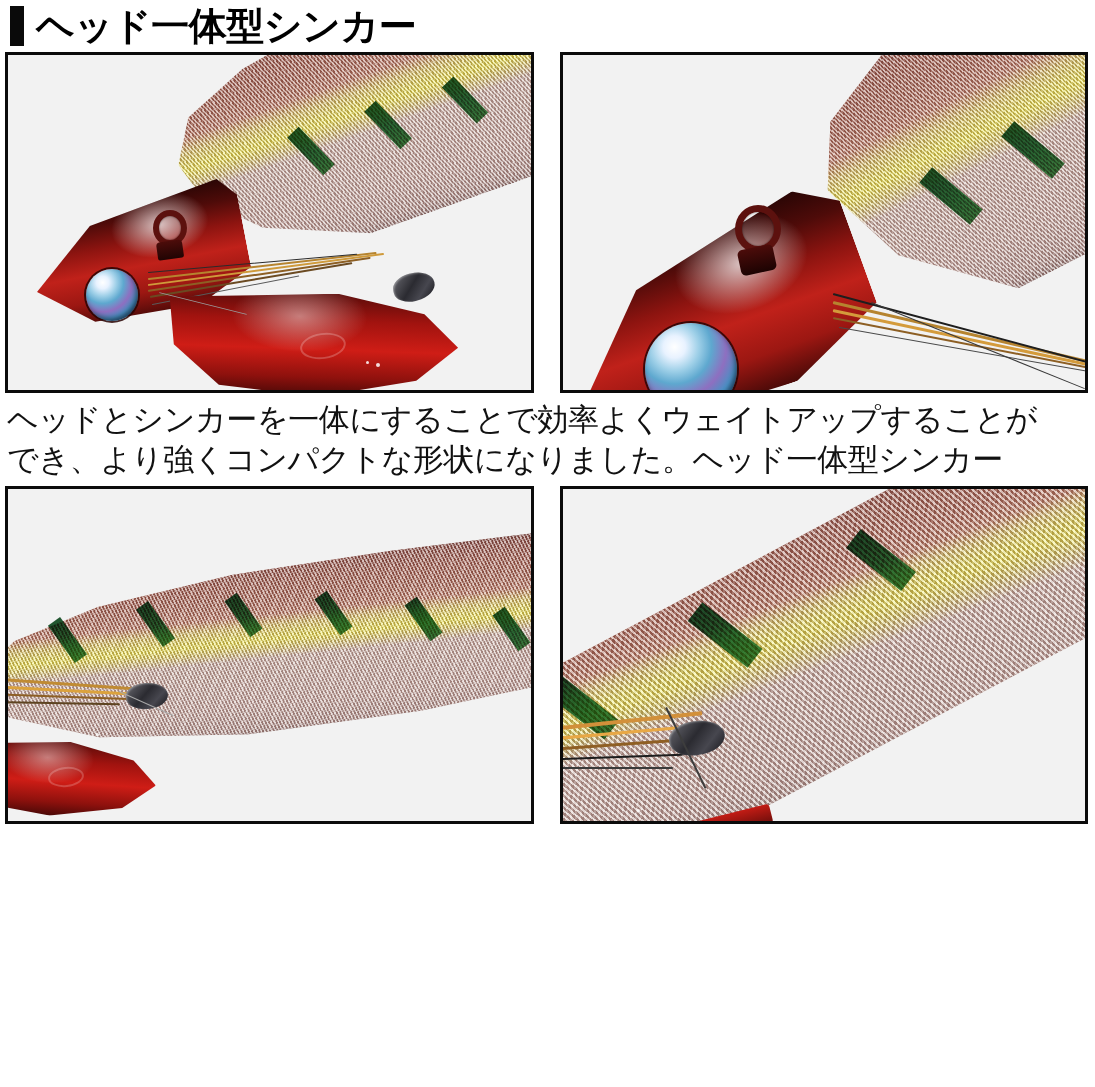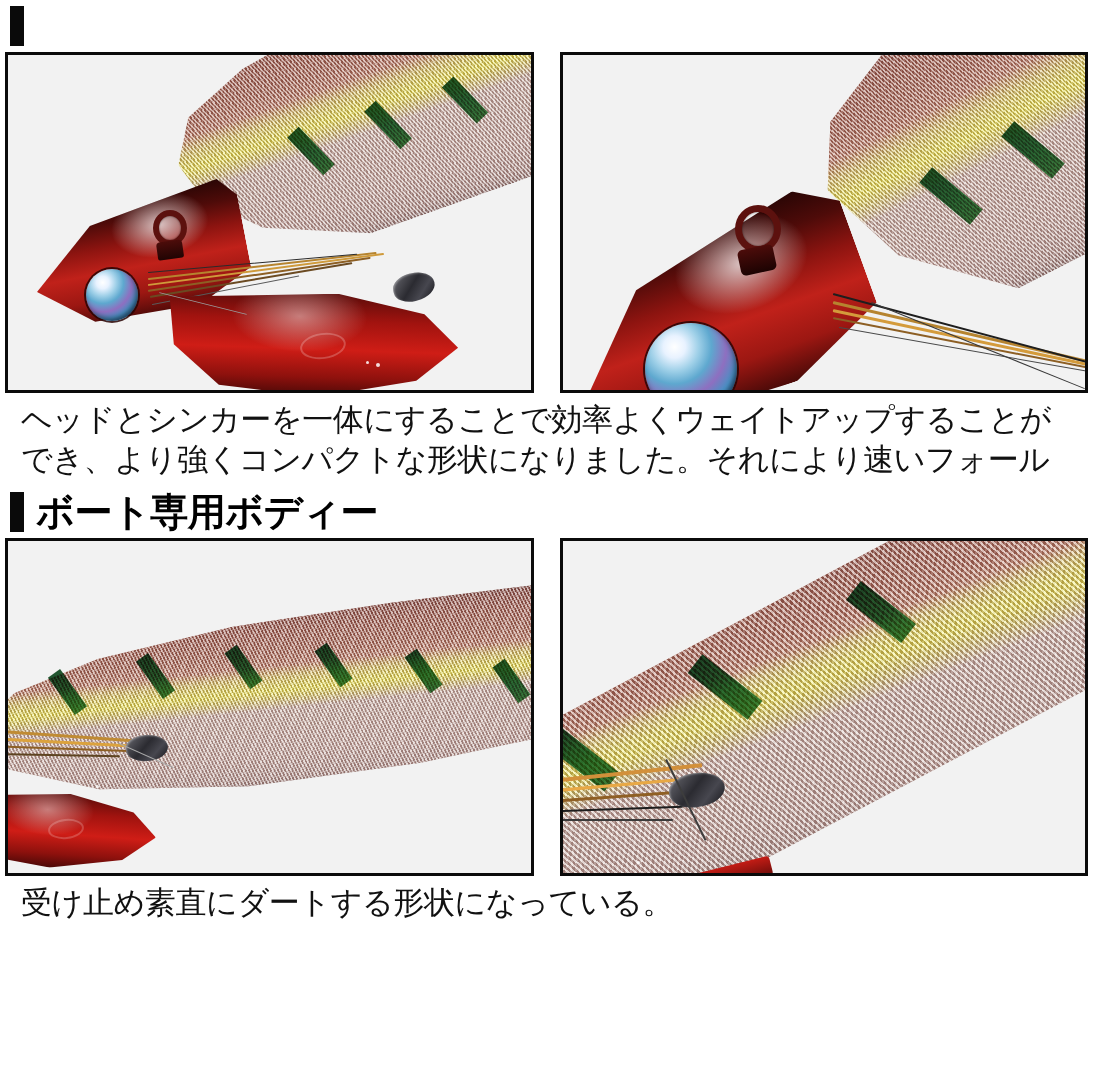--- a/index.html
+++ b/index.html
@@ -134,31 +134,32 @@
 
   
   .para {
     padding: 7px 8px 0 7px;
     font-size: 31px;
     line-height: 40px;
     letter-spacing: -0.4px;
     color: #111;
     font-weight: 400;
   }
-  .para .ln { display: block; white-space: nowrap; margin-left: 14px; }
+  .para .ln { display: block; white-space: nowrap; }
 
   .gap-a { height: 6px; }
 </style>
 </head>
 <body>
 
 <div class="page">
 
   <div class="section-head">
     <span class="head-bar"></span>
+    <span class="head-title">ヘッド一体型シンカー</span>
   </div>
 
   <div class="photo-row row-top">
 
     <div class="photo-frame">
       <div class="shot">
 
         <div class="mesh-body" style="left:175px; top:8px; width:420px; height:230px;
                     transform: rotate(-19.5deg); transform-origin: 0 50%;
                     border-radius: 0 0 0 90px / 0 0 0 120px;
@@ -235,29 +236,25 @@
         </div>
 
         <div style="position:absolute; left:300px; top:290px; width:230px; height:1.4px;
                     background:#3a3a3a; transform:rotate(22deg);"></div>
       </div>
     </div>
   </div>
 
   <div class="para">
     <span class="ln">ヘッドとシンカーを一体にすることで効率よくウェイトアップすることが</span>
-    <span class="ln">でき、より強くコンパクトな形状になりました。それにより速いフォール</span>
+    <span class="ln">でき、より強くコンパクトな形状になりました。ヘッド一体型シンカー</span>
   </div>
 
   <div class="gap-a"></div>
 
-  <div class="section-head">
-    <span class="head-bar"></span>
-    <span class="head-title">ボート専用ボディー</span>
-  </div>
 
   <div class="photo-row row-bottom">
 
     <div class="photo-frame">
       <div class="shot">
 
         <div class="mesh-body" style="left:-40px; top:96px; width:620px; height:180px;
                     transform: rotate(-6deg); transform-origin: 0 50%;
                     clip-path: polygon(0% 56%, 8% 34%, 22% 20%, 44% 10%, 70% 6%, 100% 4%, 100% 86%, 72% 96%, 44% 99%, 20% 92%, 6% 76%);"></div>
 
@@ -326,16 +323,15 @@
         <div class="speck" style="left:74px; top:320px; width:3px; height:3px;"></div>
 
         <div style="position:absolute; left:80px; top:330px; width:130px; height:20px;
                     background:linear-gradient(to bottom,#c31c15,#6a0d0a);
                     transform:rotate(-14deg); border-radius:4px;"></div>
       </div>
     </div>
   </div>
 
   <div class="para">
-    <span class="ln">受け止め素直にダートする形状になっている。</span>
   </div>
 
 </div>
 
 </body></html>

